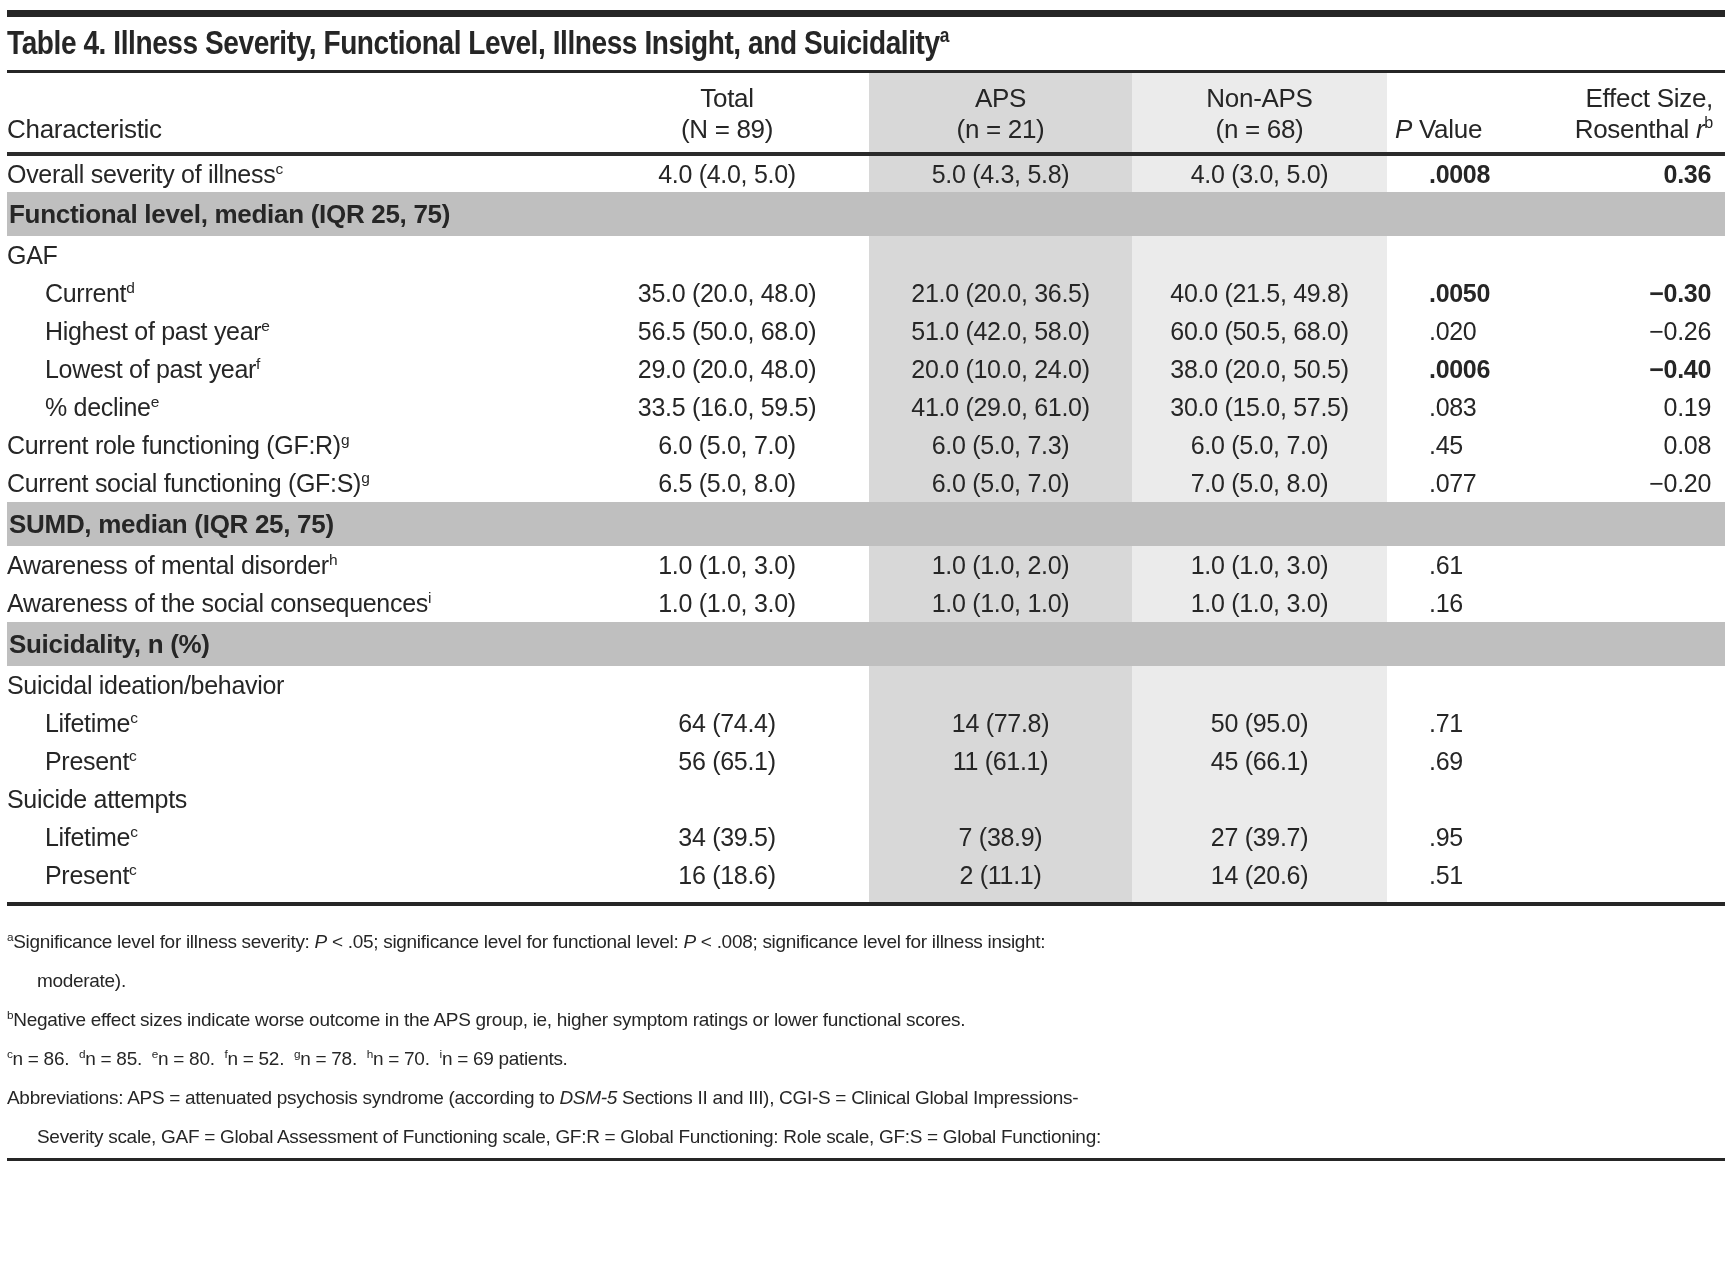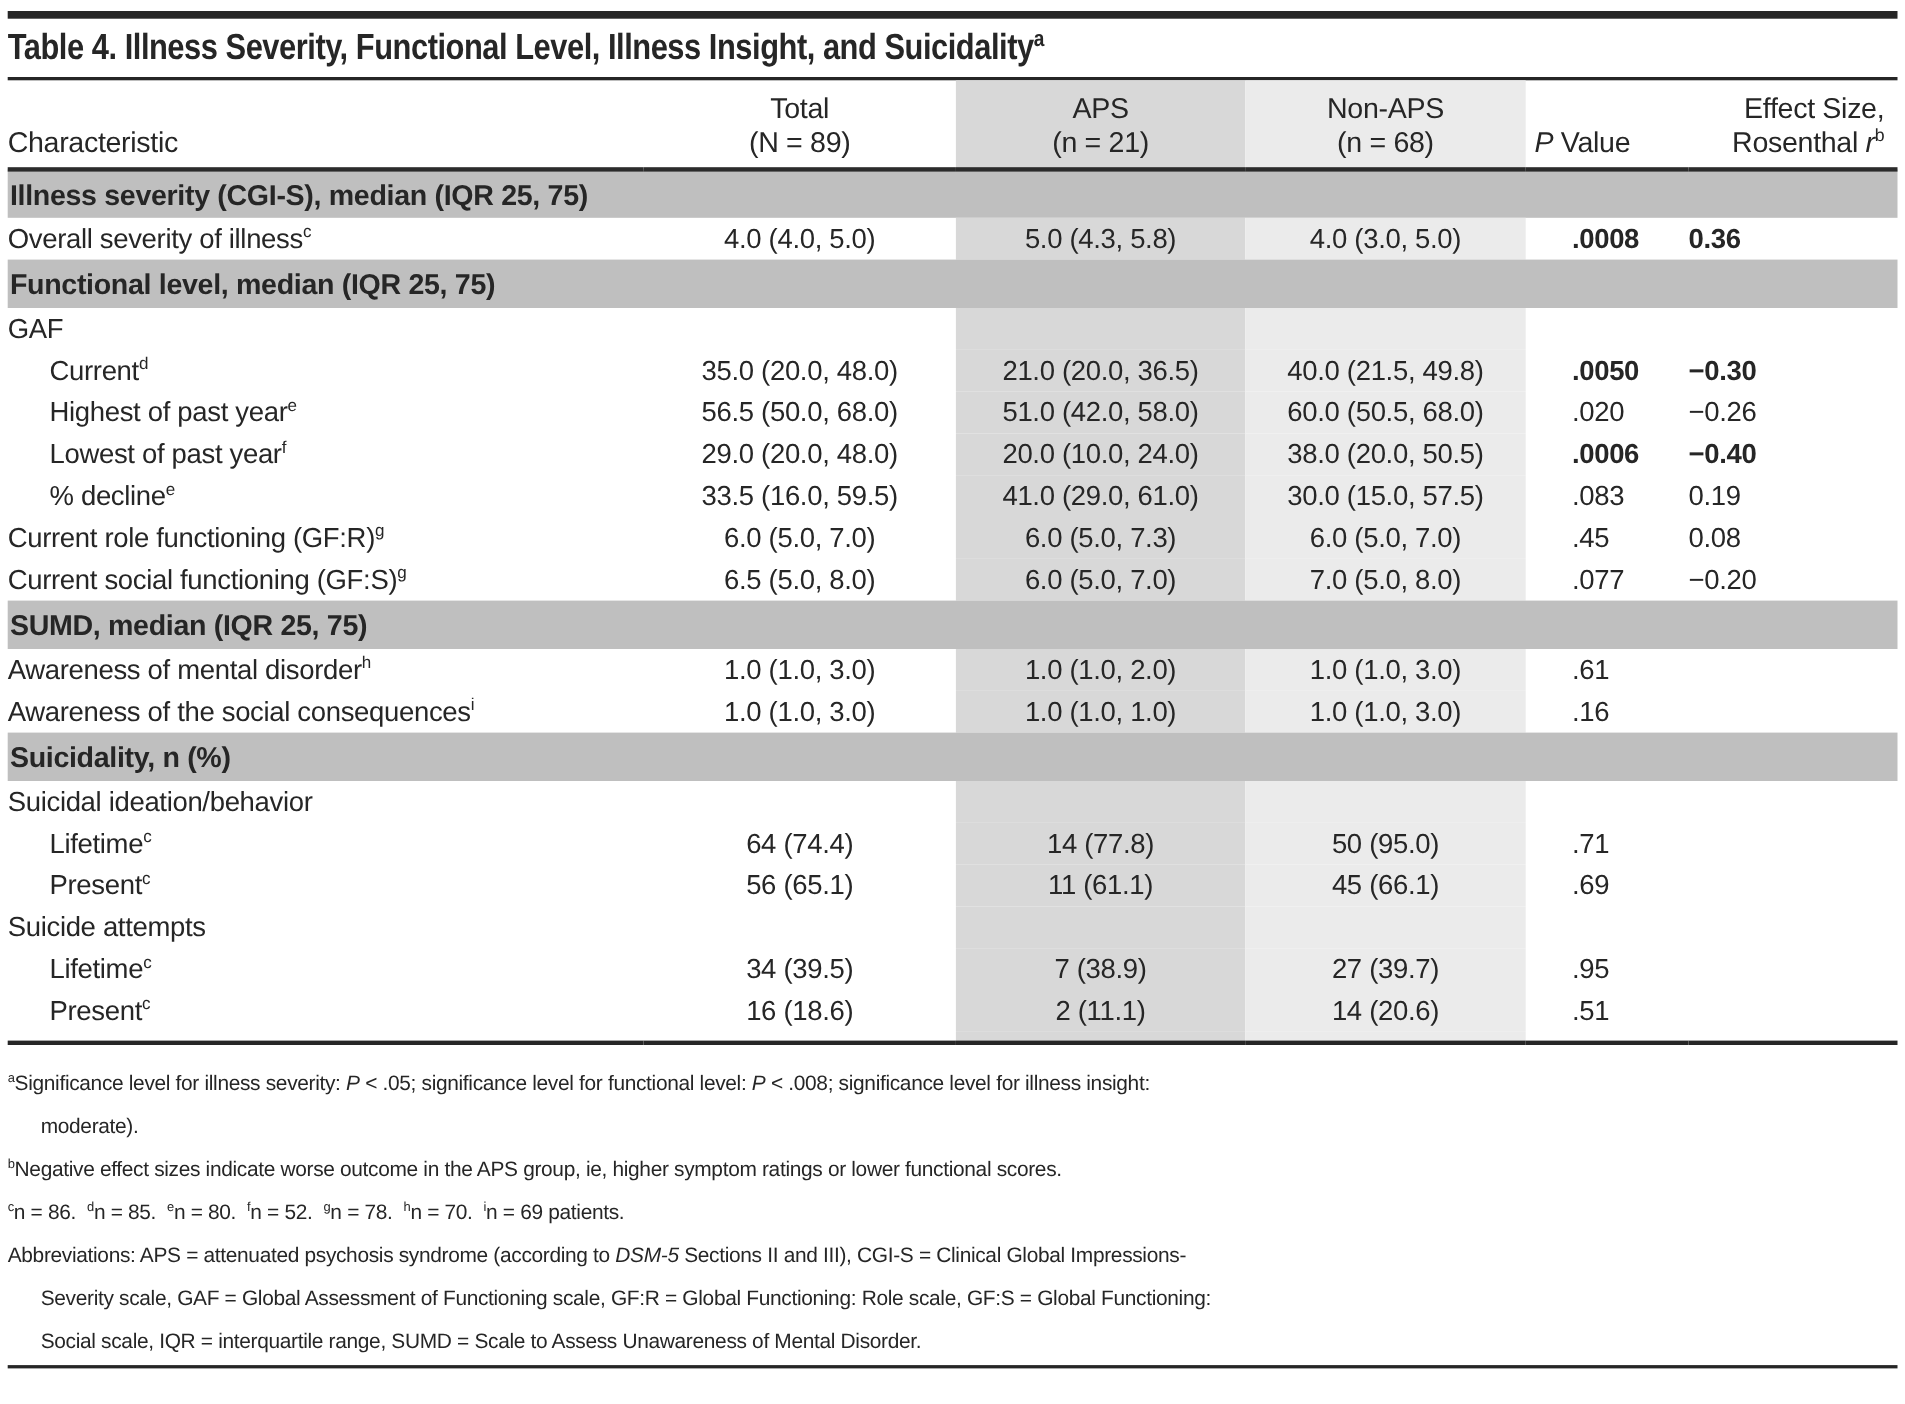--- a/index.html
+++ b/index.html
@@ -34,21 +34,21 @@
   th.num{text-align:center;}
   th.p{text-align:left;padding-left:8px;margin-top:18px;}
   th.eff{text-align:right;padding-right:12px;}
   .aps{background:var(--aps);}
   .nonaps{background:var(--nonaps);}
   tbody td{height:38px;font-size:25px;vertical-align:middle;padding:0;}
   td.char{text-align:left;}
   td.char.ind{padding-left:38px;}
   td.num{text-align:center;}
   td.p{text-align:left;padding-left:42px;margin-left:29px;}
-  td.eff{text-align:left;padding-right:14px;}
+  td.eff{text-align:right;padding-right:14px;}
   .b{font-weight:bold;}
   td.section{
     background:var(--band);font-weight:bold;font-size:26px;height:44px;
     text-align:left;padding-left:2px;
   }
   tr.spacer-row td{height:10px;}
   sup{font-size:0.62em;vertical-align:super;line-height:0;}
   i{font-style:italic;}
   .footnotes{margin-top:16px;font-size:19px;line-height:39px;}
   .footnote{white-space:pre-wrap;}
@@ -90,23 +90,20 @@
           <div>(n = 68)</div>
         </th>
         <th class="p"><i>P</i><span> Value</span></th>
         <th class="eff">
           <div>Effect Size,</div>
           <div><span>Rosenthal </span><i>r</i><sup>b</sup></div>
         </th>
       </tr>
     </thead>
     <tbody>
-        <tr class="section-row">
-          <td class="section" colspan="6">Illness severity (CGI-S), median (IQR 25, 75)</td>
-        </tr>
         <tr class="data-row">
           <td class="char">Overall severity of illness<sup>c</sup></td>
           <td class="num">4.0 (4.0, 5.0)</td>
           <td class="num aps">5.0 (4.3, 5.8)</td>
           <td class="num nonaps">4.0 (3.0, 5.0)</td>
           <td class="p b">.0008</td>
           <td class="eff b">0.36</td>
         </tr>
         <tr class="section-row">
           <td class="section" colspan="6">Functional level, median (IQR 25, 75)</td>
@@ -248,17 +245,16 @@
       </tbody>
   </table>
 
   <div class="footnotes">
       <div class="footnote"><sup>a</sup><span>Significance level for illness severity: </span><i>P</i><span> &lt; .05; significance level for functional level: </span><i>P</i><span> &lt; .008; significance level for illness insight:</span></div>
       <div class="footnote ind"><span>moderate).</span></div>
       <div class="footnote"><sup>b</sup><span>Negative effect sizes indicate worse outcome in the APS group, ie, higher symptom ratings or lower functional scores.</span></div>
       <div class="footnote"><sup>c</sup><span>n = 86.  </span><sup>d</sup><span>n = 85.  </span><sup>e</sup><span>n = 80.  </span><sup>f</sup><span>n = 52.  </span><sup>g</sup><span>n = 78.  </span><sup>h</sup><span>n = 70.  </span><sup>i</sup><span>n = 69 patients.</span></div>
       <div class="footnote"><span>Abbreviations: APS = attenuated psychosis syndrome (according to </span><i>DSM-5</i><span> Sections II and III), CGI-S = Clinical Global Impressions-</span></div>
       <div class="footnote ind"><span>Severity scale, GAF = Global Assessment of Functioning scale, GF:R = Global Functioning: Role scale, GF:S = Global Functioning:</span></div>
-      <div class="footnote ind"><span>Social scale, IQR = interquartile range, SUMD = Scale to Assess Unawareness of Mental Disorder.</span></div>
     </div>
 
   <div class="bottom-rule"></div>
 </div>
 
 </body></html>

